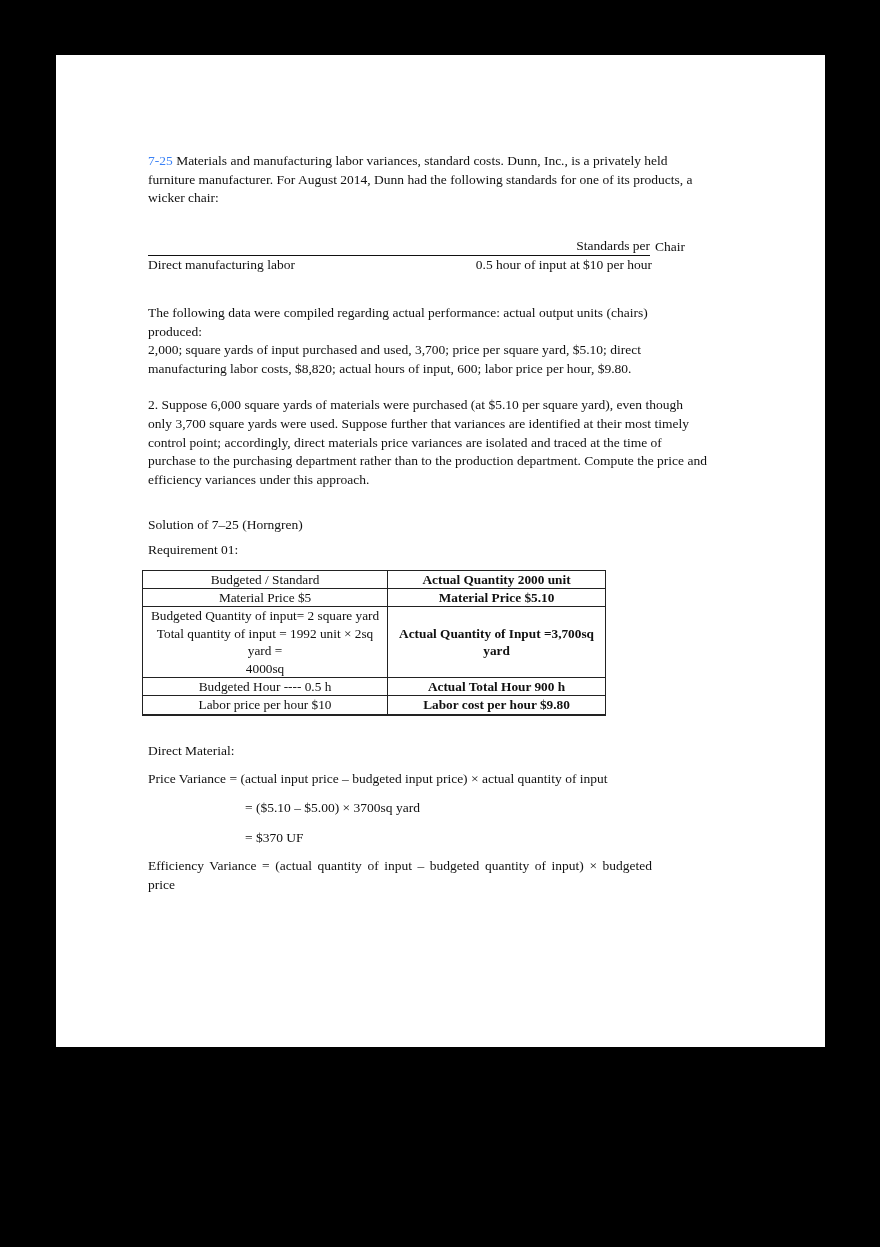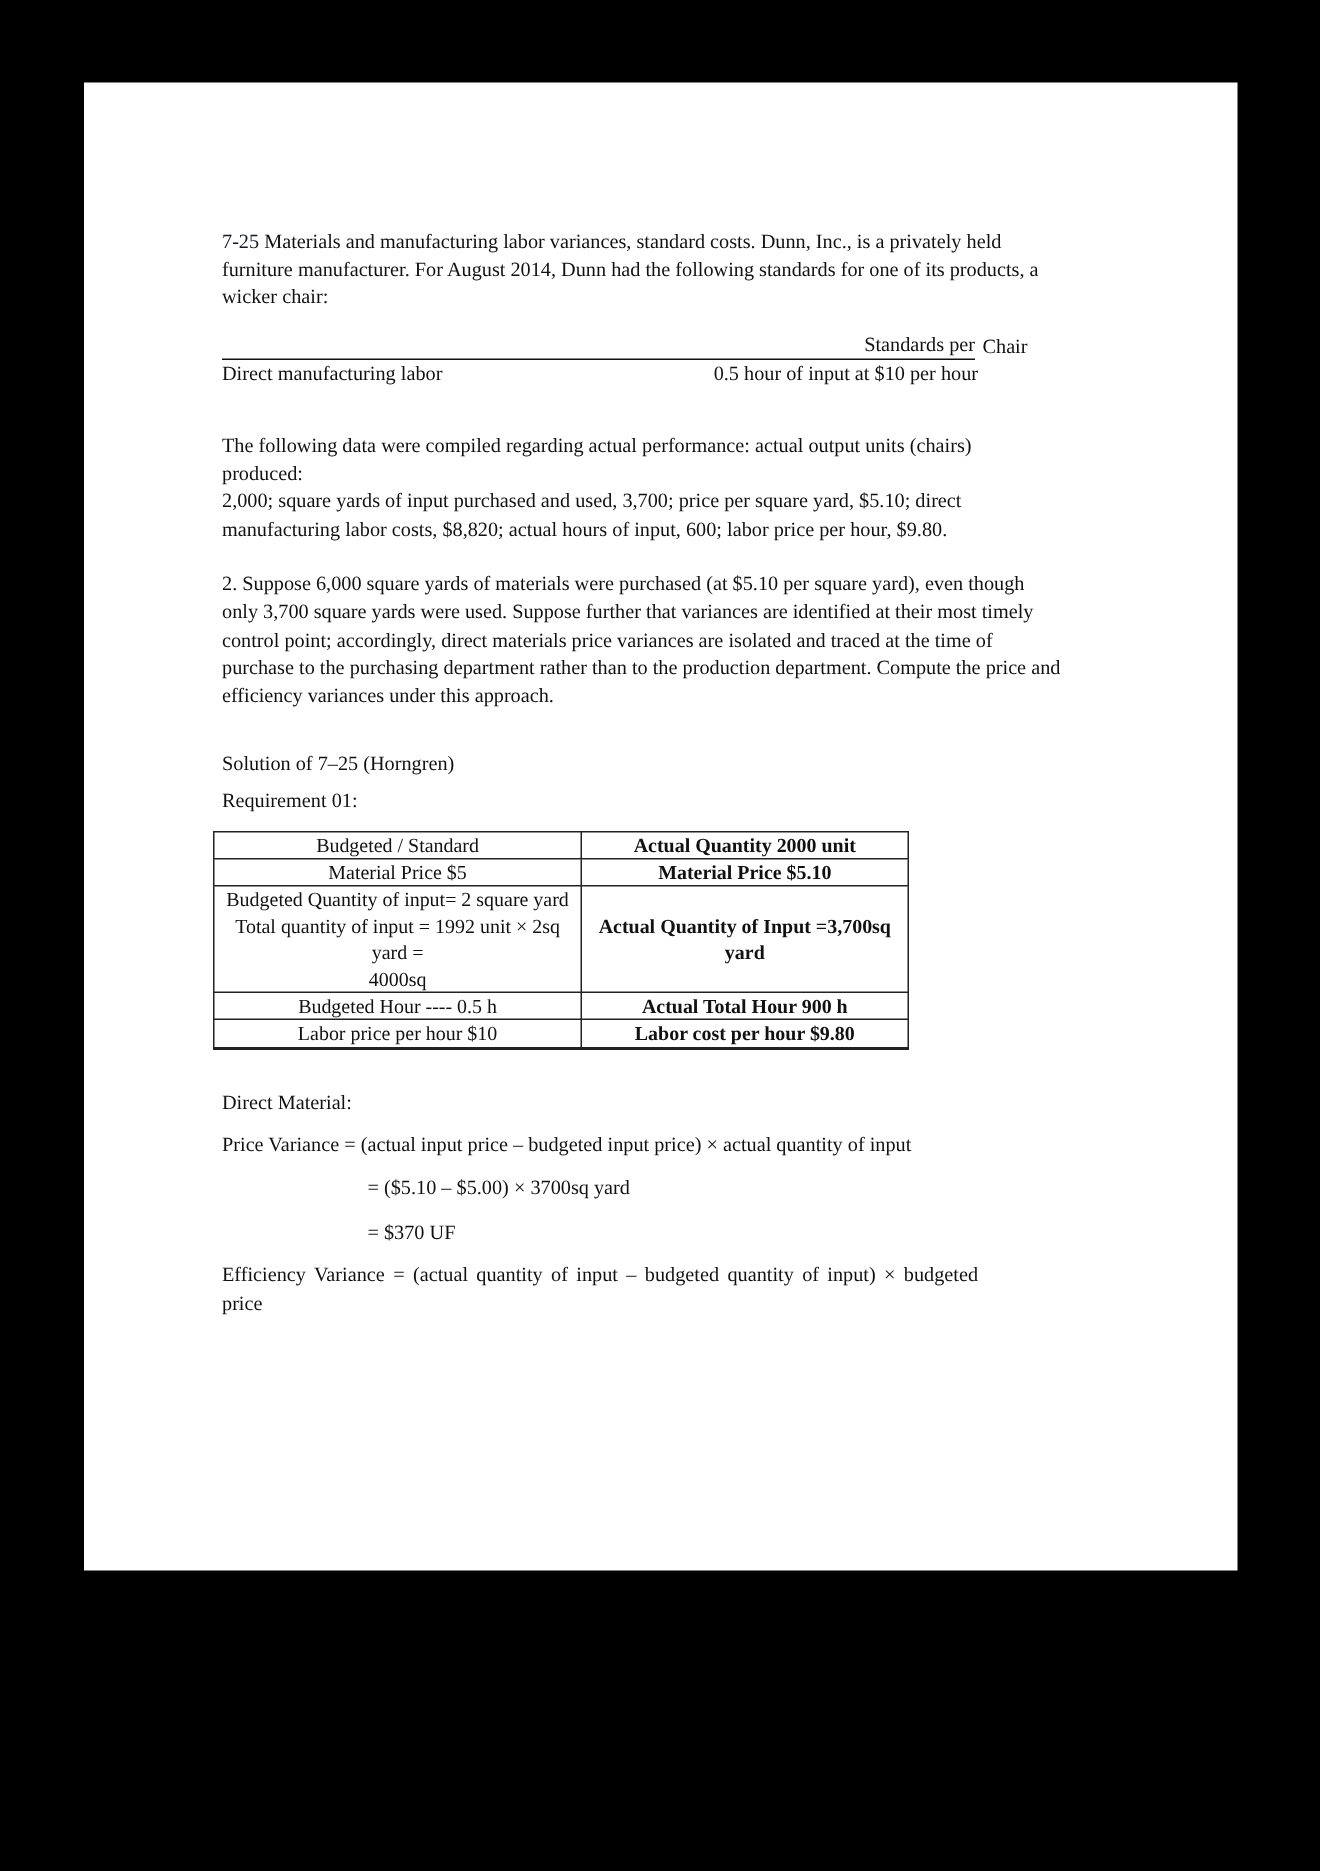--- a/index.html
+++ b/index.html
@@ -16,25 +16,25 @@
     width: 769px; height: 992px;
     background: #ffffff;
   }
   .content {
     padding: 0 115px 0 92px;
     font-size: 13.5px;
     line-height: 18.6px;
     color: #111111;
   }
   .content p { margin: 0; }
-  .accent { color: #0f172a; }
+  .accent { color: #3b82f6; }
 
   p.intro { margin-top: 97px; }
 
-  .standards { margin-top: 13px; margin-right: 25px; }
+  .standards { margin-top: 29px; margin-right: 25px; }
   .std-header { display: flex; align-items: flex-end; }
   .std-underlined {
     flex: 1;
     text-align: right;
     border-bottom: 1.4px solid #111;
   }
   .std-tail { margin-left: 5px; }
   .std-row { display: flex; }
   .std-value { flex: 1; text-align: right; padding-right: 33px; }
 

